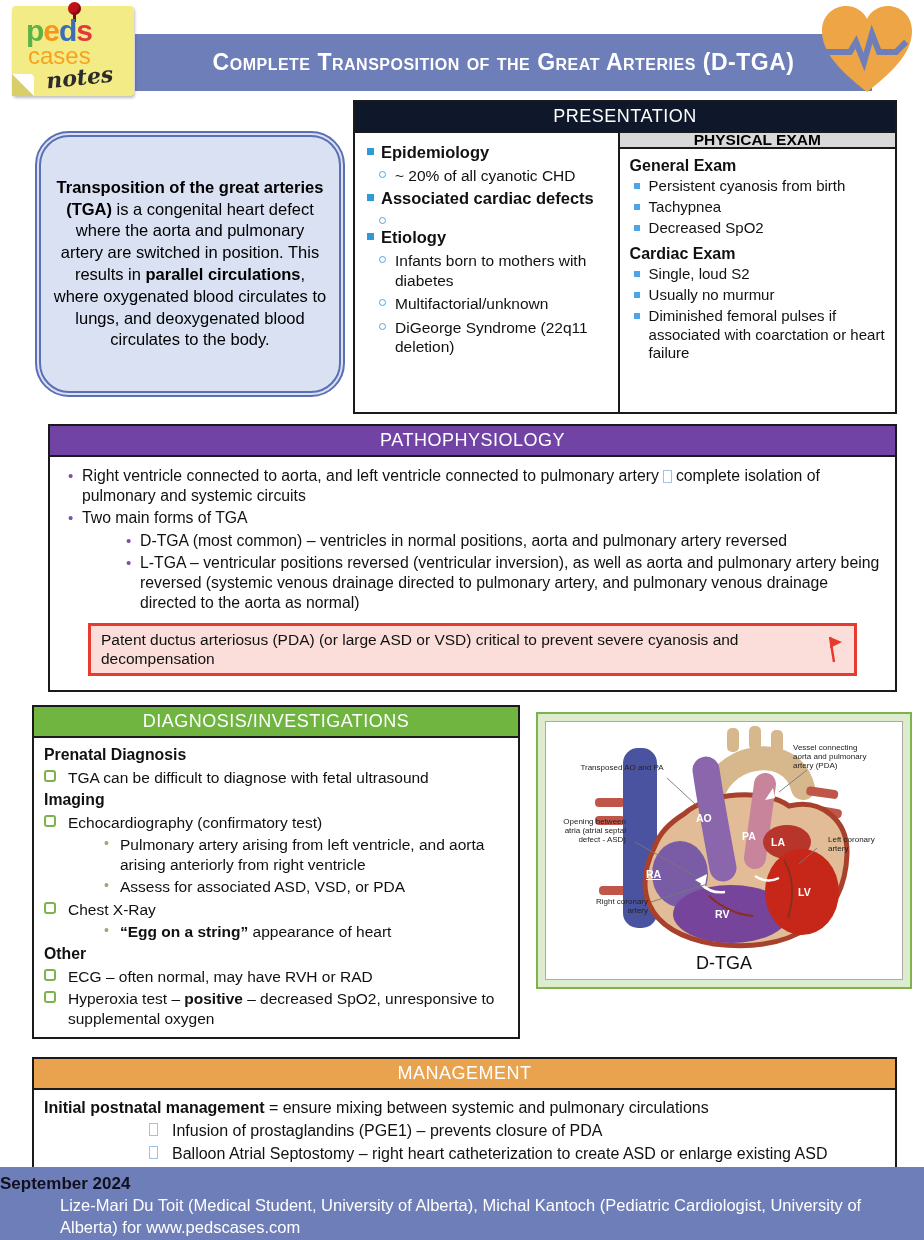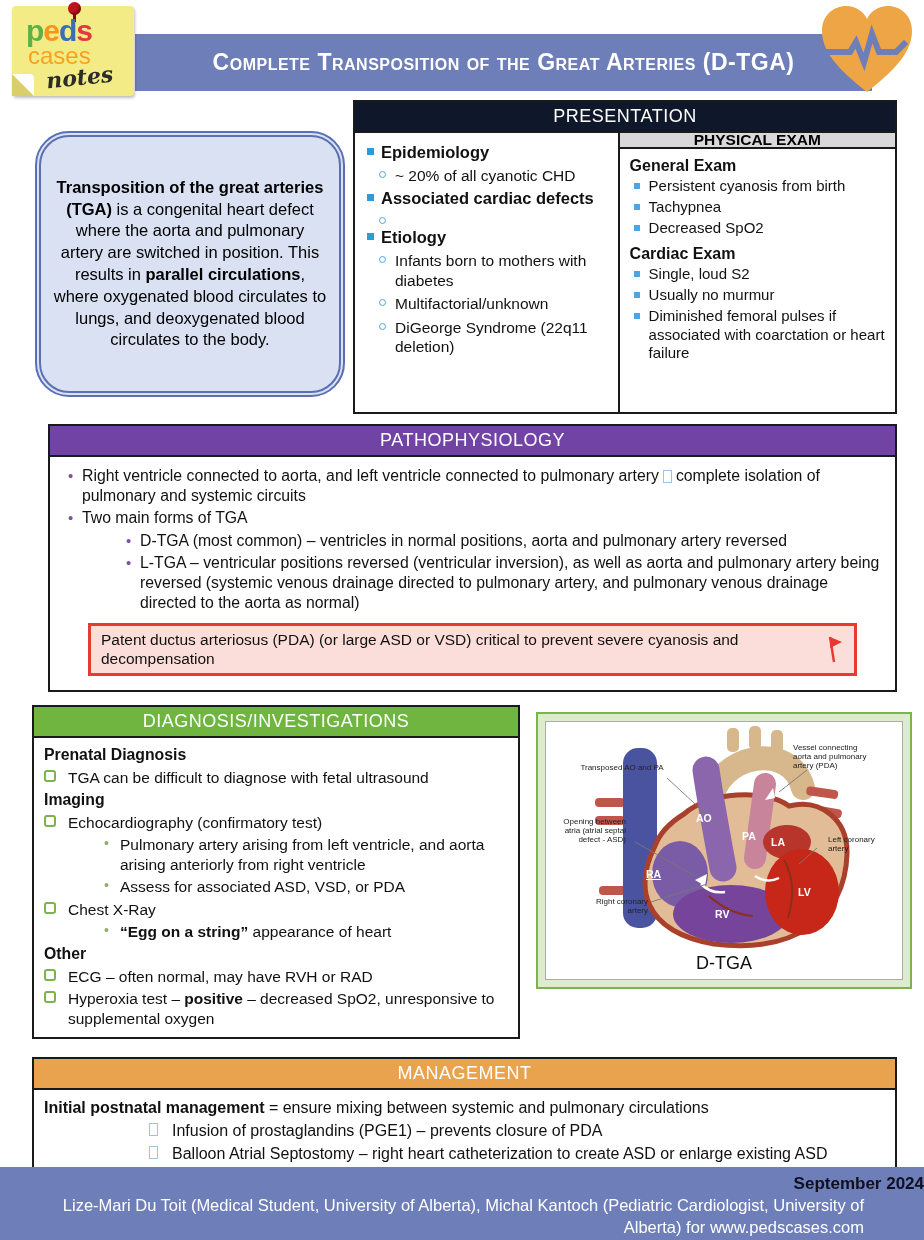--- a/index.html
+++ b/index.html
@@ -138,21 +138,21 @@
   
   .mgmt { margin:18px 27px 0 32px; }
   .mgmt-body { padding:7px 12px 9px 10px; font-size:16px; line-height:1.3; }
   .mg-line { margin:1px 0; }
   .mg-item { display:flex; margin:2px 0 2px 105px; }
   .mg-item .tofu { margin:2px 14px 0 0; flex:none; }
   .mg-item > div { flex:1; }
   
   .footer {
     position:absolute; left:0; right:0; bottom:0; top:1167px;
-    background:#6E7EB8; text-align:right; padding-top:7px;
+    background:#6E7EB8; text-align:left; padding-top:7px;
   }
   .footer .fdate { font-weight:bold; font-size:17px; color:#101020; }
   .footer .fcred { color:#fff; font-size:16.5px; line-height:1.32; padding:1px 60px 0; }
   b,strong { font-weight:bold; }
 </style>
 </head>
 <body>
 
 <div class="header">
   <div class="banner">

